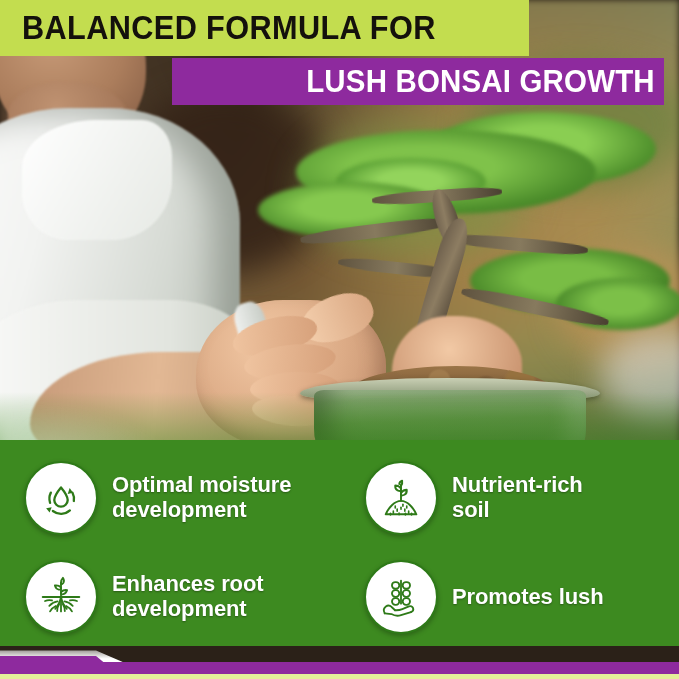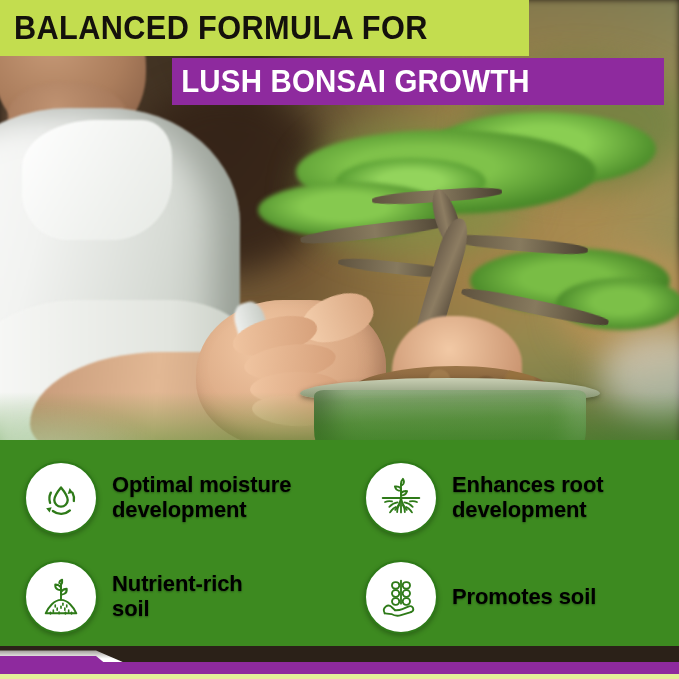--- a/index.html
+++ b/index.html
@@ -124,38 +124,38 @@
   .photo-fade{position:absolute;left:0;top:392px;width:679px;height:108px;
     background:linear-gradient(180deg,rgba(61,138,32,0) 0%,rgba(61,138,32,.45) 46%,
       rgba(61,138,32,.92) 78%,#3d8a20 100%);}
   .hazeL{position:absolute;left:0;top:404px;width:170px;height:86px;
     background:radial-gradient(ellipse at 20% 70%,rgba(255,255,255,.5),rgba(255,255,255,0) 70%);
     filter:blur(6px);}
 
   
   .banner{position:absolute;display:flex;align-items:center;}
   .banner-green{left:0;top:0;width:529px;height:56px;background:#c3dd4f;
-    justify-content:flex-start;padding-left:14px;box-sizing:border-box;}
+    justify-content:flex-start;padding-left:22px;box-sizing:border-box;}
   .banner-green .txt{color:#14110c;font-size:33px;font-weight:bold;letter-spacing:.4px;
     transform:scaleX(.93);transform-origin:left center;font-family:"Liberation Sans",sans-serif;}
   .banner-purple{left:172px;top:58px;width:492px;height:47px;background:#8e2a9e;
-    justify-content:flex-start;}
+    justify-content:flex-end;}
   .banner-purple .txt{color:#fff;font-size:31px;font-weight:bold;letter-spacing:.2px;
     transform:scaleX(.95);font-family:"Liberation Sans",sans-serif;}
 
   
   .features{position:absolute;left:0;top:440px;width:679px;height:206px;background:#3d8a20;}
   .fgrid{position:absolute;left:0;top:8px;width:679px;height:198px;
     display:grid;grid-template-columns:340px 339px;grid-template-rows:100px 98px;}
   .fcell{display:flex;align-items:center;padding-left:24px;box-sizing:border-box;}
   .ficon{width:70px;height:70px;flex:0 0 70px;border-radius:50%;background:#fff;
     border:2.5px solid #2e7a18;display:flex;align-items:center;justify-content:center;
     box-shadow:0 2px 5px rgba(0,0,0,.28);margin-right:14px;}
   .ficon svg{width:46px;height:46px;display:block;}
-  .flabel{color:#000000;font-size:22px;font-weight:bold;line-height:1.13;
+  .flabel{color:#ffffff;font-size:22px;font-weight:bold;line-height:1.13;
     letter-spacing:-.1px;text-shadow:0 1px 2px rgba(0,0,0,.35);
     font-family:"Liberation Sans",sans-serif;}
   .bot-white2{position:absolute;left:0;top:640px;width:160px;height:26px;
     background:linear-gradient(180deg,rgba(255,255,255,0),#fff 72%);
     clip-path:polygon(0 40%,96px 40%,132px 100%,0 100%);}
   .bot-purple{position:absolute;left:0;top:662px;width:679px;height:12px;background:#8e2a9e;}
   .bot-purple-hi{position:absolute;left:0;top:656px;width:118px;height:18px;background:#8e2a9e;
     clip-path:polygon(0 0,96px 0,118px 100%,0 100%);}
   .bot-lime{position:absolute;left:0;top:674px;width:679px;height:5px;background:#e4ef9a;}
 </style>
@@ -230,47 +230,20 @@
             <path d="M24 13c0 0 7 8.4 7 13.2A7 7 0 0 1 24 33a7 7 0 0 1-7-6.8C17 21.4 24 13 24 13z"></path>
             <path d="M36 18.5a14 14 0 0 1 1.4 8.6"></path>
             <path d="M12.6 29a14 14 0 0 1 .8-10.6"></path>
             <path d="M15.5 37.6a14 14 0 0 0 17.8-.6"></path>
             <path d="M33 13.6l3.6 5 -5.6 1.1z" fill="#2e7a18" stroke="none"></path>
             <path d="M14.3 33.6l-2.2 5.6 -3.6-4.5z" fill="#2e7a18" stroke="none"></path>
           </svg>
         </div>
         <div class="flabel">
           <span>Optimal moisture</span><br>
-          <span>development</span>
-        </div>
-      </div>
-
-      <div class="fcell">
-        <div class="ficon">
-          <svg viewBox="0 0 48 48" fill="none" stroke="#2e7a18" stroke-width="1.9" stroke-linecap="round" stroke-linejoin="round">
-            <path d="M5 24h38" stroke-width="2.2"></path>
-            <path d="M24 24V9"></path>
-            <path d="M24 9c0-3 2-5 2-5s2 3 .4 5.4C25.4 10.8 24 11 24 11z"></path>
-            <path d="M24 14c-2.6-2.6-6.4-2-6.4-2s1 3.6 4 4.2c1.8.4 2.4-.2 2.4-.2z"></path>
-            <path d="M24 18.8c2.6-2.6 6.4-2 6.4-2s-1 3.6-4 4.2c-1.8.4-2.4-.2-2.4-.2z"></path>
-            <path d="M24 24c-1 5-3 9-6 12.4"></path>
-            <path d="M24 24c1 5 3 9 6 12.4"></path>
-            <path d="M24 24v15"></path>
-            <path d="M20.4 28.6c-3 .4-6 2-8.6 4.6"></path>
-            <path d="M27.6 28.6c3 .4 6 2 8.6 4.6"></path>
-            <path d="M18.6 33.4c-2.6 1.2-4.6 3.2-6 5.6"></path>
-            <path d="M29.4 33.4c2.6 1.2 4.6 3.2 6 5.6"></path>
-            <path d="M22 31.6c-1.4 2.2-2 4.6-2 7"></path>
-            <path d="M26 31.6c1.4 2.2 2 4.6 2 7"></path>
-            <path d="M14.6 27.6c-2.6-.6-5-.4-7.2.6"></path>
-            <path d="M33.4 27.6c2.6-.6 5-.4 7.2.6"></path>
-          </svg>
-        </div>
-        <div class="flabel">
-          <span>Enhances root</span><br>
           <span>development</span>
         </div>
       </div>
 
       <div class="fcell">
         <div class="ficon">
           <svg viewBox="0 0 48 48" fill="none" stroke="#2e7a18" stroke-width="2" stroke-linecap="round" stroke-linejoin="round">
             <path d="M24 27V10"></path>
             <path d="M24 14c-2.4-3.2-6-3.2-6-3.2s-.4 3.8 2.4 5.2c2 1 3.6.6 3.6.6z"></path>
             <path d="M24 18.6c2.4-3.2 6-3.2 6-3.2s.4 3.8-2.4 5.2c-2 1-3.6.6-3.6.6z"></path>
@@ -294,34 +267,61 @@
         </div>
         <div class="flabel">
           <span>Nutrient-rich</span><br>
           <span>soil</span>
         </div>
       </div>
 
       <div class="fcell">
         <div class="ficon">
           <svg viewBox="0 0 48 48" fill="none" stroke="#2e7a18" stroke-width="1.9" stroke-linecap="round" stroke-linejoin="round">
+            <path d="M5 24h38" stroke-width="2.2"></path>
+            <path d="M24 24V9"></path>
+            <path d="M24 9c0-3 2-5 2-5s2 3 .4 5.4C25.4 10.8 24 11 24 11z"></path>
+            <path d="M24 14c-2.6-2.6-6.4-2-6.4-2s1 3.6 4 4.2c1.8.4 2.4-.2 2.4-.2z"></path>
+            <path d="M24 18.8c2.6-2.6 6.4-2 6.4-2s-1 3.6-4 4.2c-1.8.4-2.4-.2-2.4-.2z"></path>
+            <path d="M24 24c-1 5-3 9-6 12.4"></path>
+            <path d="M24 24c1 5 3 9 6 12.4"></path>
+            <path d="M24 24v15"></path>
+            <path d="M20.4 28.6c-3 .4-6 2-8.6 4.6"></path>
+            <path d="M27.6 28.6c3 .4 6 2 8.6 4.6"></path>
+            <path d="M18.6 33.4c-2.6 1.2-4.6 3.2-6 5.6"></path>
+            <path d="M29.4 33.4c2.6 1.2 4.6 3.2 6 5.6"></path>
+            <path d="M22 31.6c-1.4 2.2-2 4.6-2 7"></path>
+            <path d="M26 31.6c1.4 2.2 2 4.6 2 7"></path>
+            <path d="M14.6 27.6c-2.6-.6-5-.4-7.2.6"></path>
+            <path d="M33.4 27.6c2.6-.6 5-.4 7.2.6"></path>
+          </svg>
+        </div>
+        <div class="flabel">
+          <span>Enhances root</span><br>
+          <span>development</span>
+        </div>
+      </div>
+
+      <div class="fcell">
+        <div class="ficon">
+          <svg viewBox="0 0 48 48" fill="none" stroke="#2e7a18" stroke-width="1.9" stroke-linecap="round" stroke-linejoin="round">
             <path d="M24 31V7"></path>
             <rect x="14.6" y="8.4" width="7.6" height="7" rx="3.4"></rect>
             <rect x="25.8" y="8.4" width="7.6" height="7" rx="3.4"></rect>
             <rect x="14.6" y="16.8" width="7.6" height="7" rx="3.4"></rect>
             <rect x="25.8" y="16.8" width="7.6" height="7" rx="3.4"></rect>
             <rect x="14.6" y="25.2" width="7.6" height="7" rx="3.4"></rect>
             <rect x="25.8" y="25.2" width="7.6" height="7" rx="3.4"></rect>
             <path d="M7 41c-1.4-2.6-1-5.6 1.2-7.2 2-1.4 4.4-1 6 .6l3.6 3.4"></path>
             <path d="M17.8 37.8c2.6.2 5.2-.2 7.6-1.2l6.8-2.8c1.8-.8 3.8 0 4.4 1.8.6 1.8-.4 3.6-2.2 4.2"></path>
             <path d="M34.4 39.8L24 43c-3.4 1-7 .6-10-1.2L7 41"></path>
           </svg>
         </div>
         <div class="flabel">
-          <span>Promotes soil</span><br>
+          <span>Promotes lush</span><br>
         </div>
       </div>
 
     </div>
   </div>
 
   <div class="bot-white2"></div>
   <div class="bot-purple"></div>
   <div class="bot-purple-hi"></div>
   <div class="bot-lime"></div>

